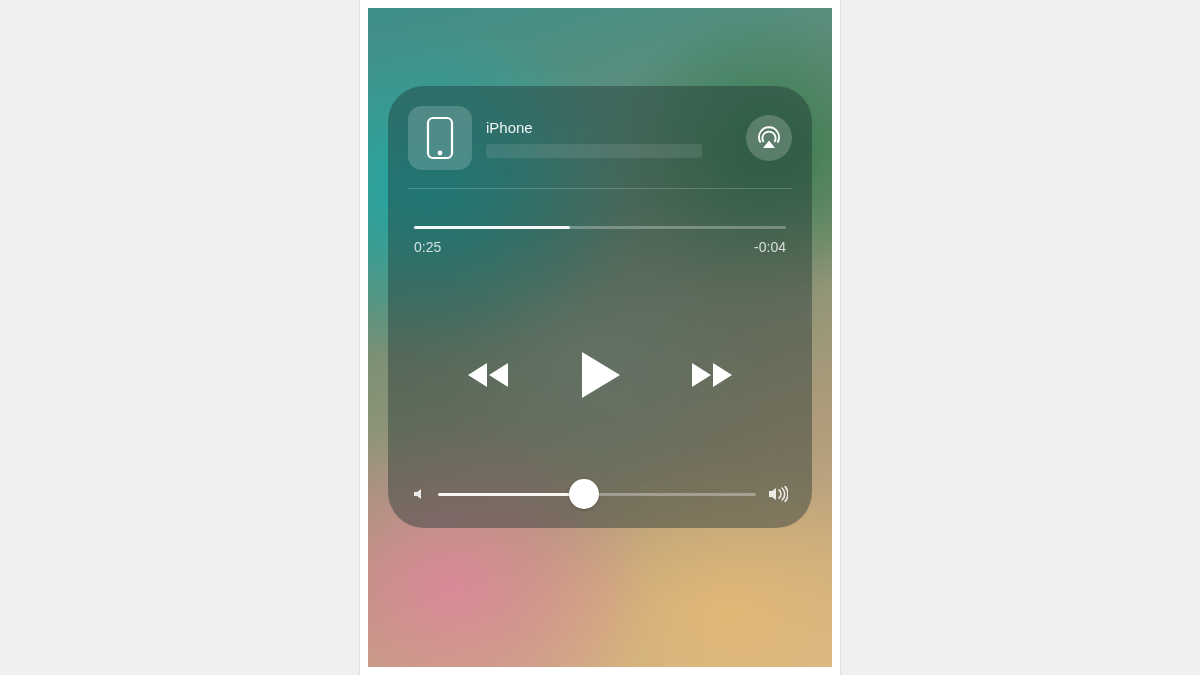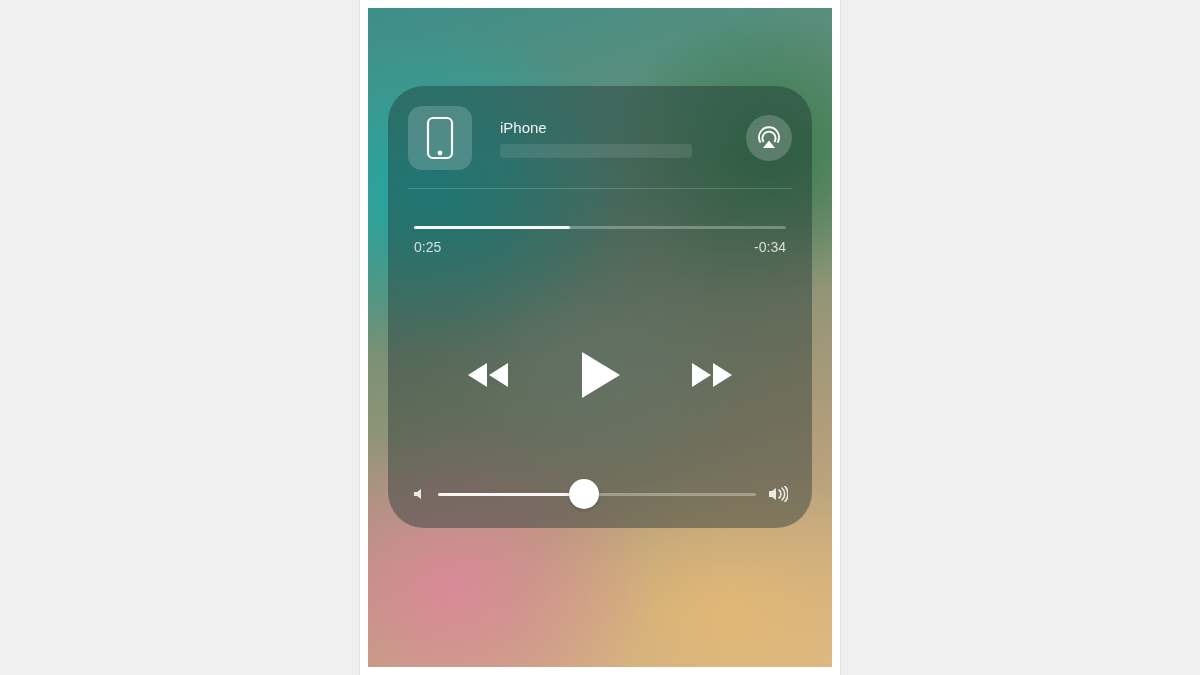--- a/index.html
+++ b/index.html
@@ -41,21 +41,21 @@
       background: rgba(30,50,50,0.42);
       backdrop-filter: blur(18px);
       -webkit-backdrop-filter: blur(18px);
       border-radius: 36px;
       padding: 20px 20px 26px 20px;
       color: #fff;
     }
     .device-row {
       display: flex;
       align-items: center;
-      gap: 28px;
+      gap: 14px;
       padding-bottom: 18px;
       border-bottom: 1px solid rgba(255,255,255,0.18);
     }
     .device-icon-box {
       width: 64px;
       height: 64px;
       border-radius: 14px;
       background: rgba(255,255,255,0.18);
       display: flex;
       align-items: center;
@@ -186,21 +186,21 @@
           </svg>
         </div>
       </div>
 
       <div class="progress-section">
         <div class="progress-track">
           <div class="progress-fill" style="width: 42%;"></div>
         </div>
         <div class="time-row">
           <span>0:25</span>
-          <span>-0:34</span>
+          <span>-0:04</span>
         </div>
       </div>
 
       <div class="transport">
         <div class="transport-btn">
           <svg width="48" height="30" viewBox="0 0 48 30">
             <path d="M23 3 L4 15 L23 27 Z" fill="#fff"></path>
             <path d="M44 3 L25 15 L44 27 Z" fill="#fff"></path>
           </svg>
         </div>

